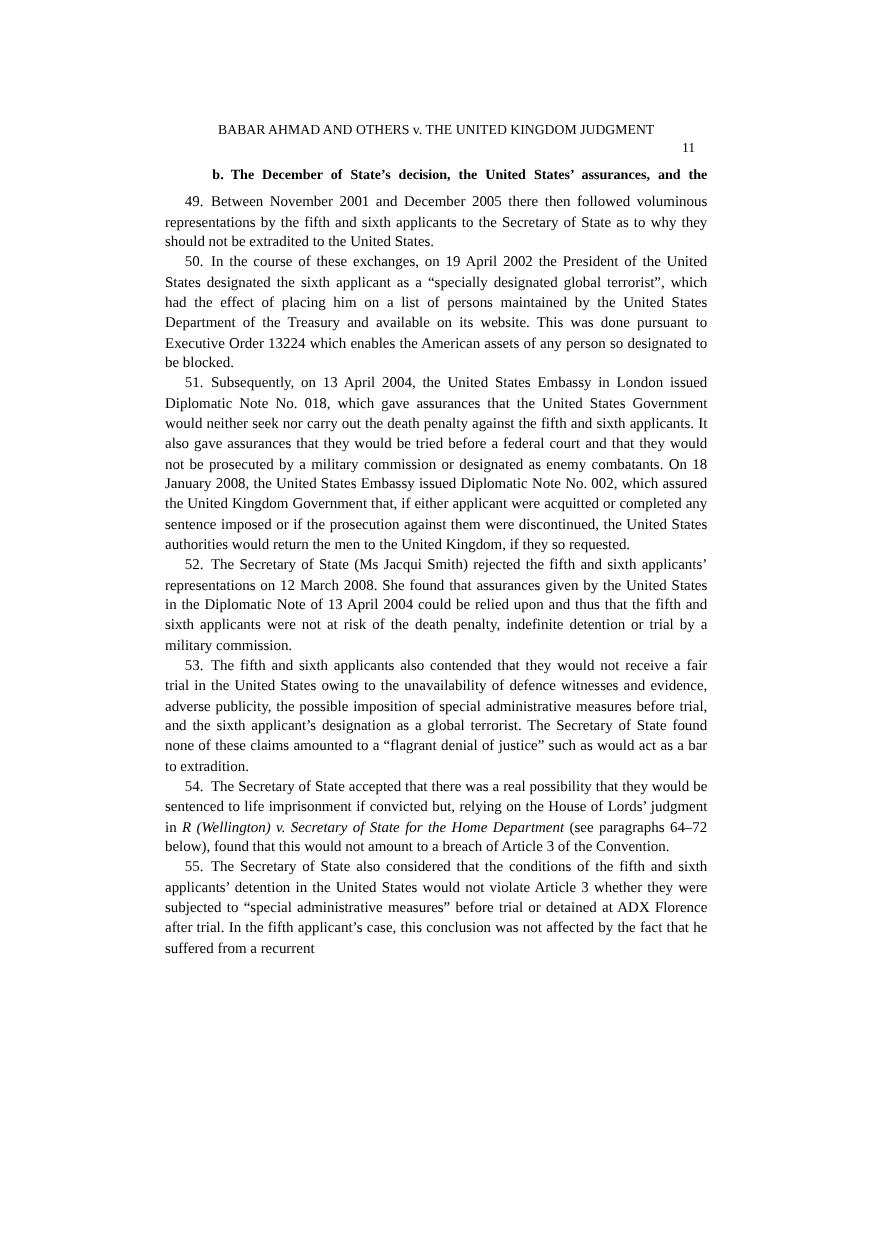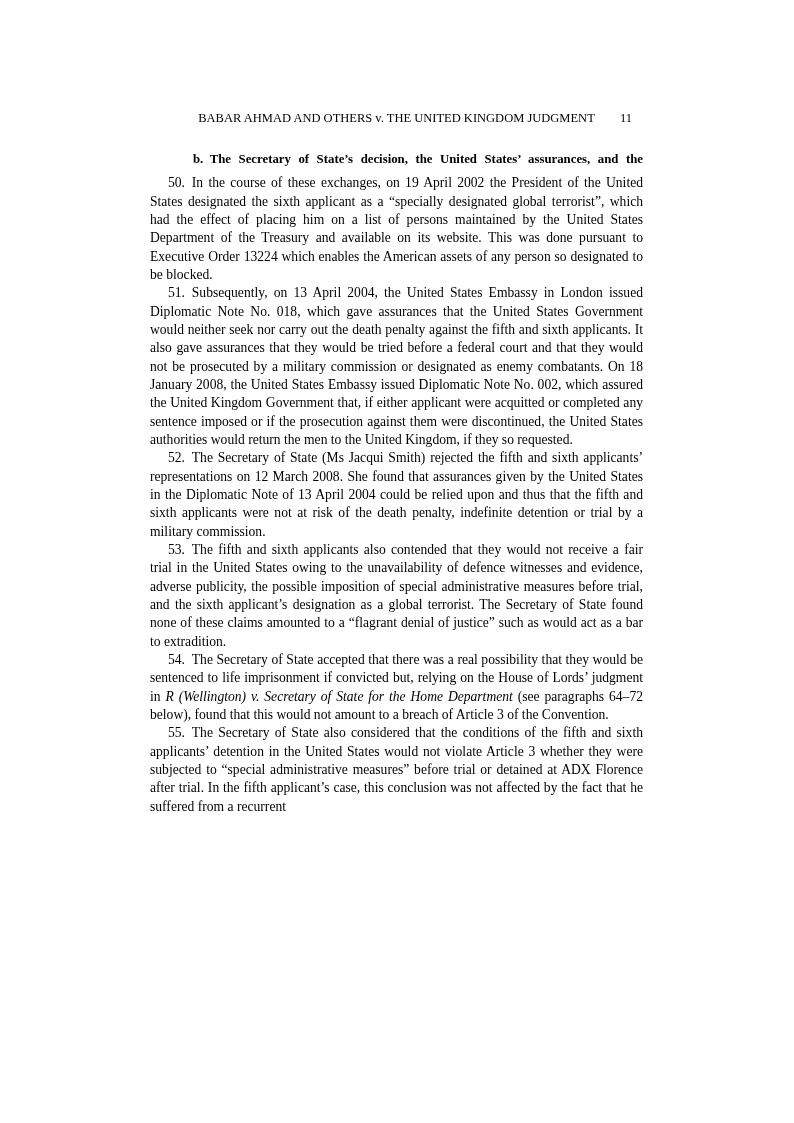--- a/index.html
+++ b/index.html
@@ -24,21 +24,21 @@
     font-size: 12.5px;
     line-height: 15px;
   }
   .header-title {
     text-align: center;
     white-space: nowrap;
   }
   .page-number {
     position: absolute;
     right: 11px;
-    top: 0;
+    top: 16px;
     text-align: right;
   }
   .content {
     position: absolute;
     left: 150px;
     top: 150px;
     width: 493px;
   }
   .section-heading {
     margin-left: 43px;
@@ -74,24 +74,25 @@
 
 <div class="page">
 
   <div class="running-header">
     <div class="header-title">BABAR AHMAD AND OTHERS v. THE UNITED KINGDOM JUDGMENT</div>
     <div class="page-number">11</div>
   </div>
 
   <div class="content">
     <div class="section-heading">
-      <div class="heading-line heading-line-1">b. The Secretary of State’s decision, the United States’ assurances, and the</div>
+      <div class="heading-line heading-line-1">b. The December of State’s decision, the United States’ assurances, and the</div>
     </div>
 
     <div class="paragraphs" id="paragraphs">
+        <p class="body-para"><span>49. Between November 2001 and December 2005 there then followed voluminous representations by the fifth and sixth applicants to the Secretary of State as to why they should not be extradited to the United States.</span></p>
         <p class="body-para"><span>50. In the course of these exchanges, on 19 April 2002 the President of the United States designated the sixth applicant as a “specially designated global terrorist”, which had the effect of placing him on a list of persons maintained by the United States Department of the Treasury and available on its website. This was done pursuant to Executive Order 13224 which enables the American assets of any person so designated to be blocked.</span></p>
         <p class="body-para"><span>51. Subsequently, on 13 April 2004, the United States Embassy in London issued Diplomatic Note No. 018, which gave assurances that the United States Government would neither seek nor carry out the death penalty against the fifth and sixth applicants. It also gave assurances that they would be tried before a federal court and that they would not be prosecuted by a military commission or designated as enemy combatants. On 18 January 2008, the United States Embassy issued Diplomatic Note No. 002, which assured the United Kingdom Government that, if either applicant were acquitted or completed any sentence imposed or if the prosecution against them were discontinued, the United States authorities would return the men to the United Kingdom, if they so requested.</span></p>
         <p class="body-para"><span>52. The Secretary of State (Ms Jacqui Smith) rejected the fifth and sixth applicants’ representations on 12 March 2008. She found that assurances given by the United States in the Diplomatic Note of 13 April 2004 could be relied upon and thus that the fifth and sixth applicants were not at risk of the death penalty, indefinite detention or trial by a military commission.</span></p>
         <p class="body-para"><span>53. The fifth and sixth applicants also contended that they would not receive a fair trial in the United States owing to the unavailability of defence witnesses and evidence, adverse publicity, the possible imposition of special administrative measures before trial, and the sixth applicant’s designation as a global terrorist. The Secretary of State found none of these claims amounted to a “flagrant denial of justice” such as would act as a bar to extradition.</span></p>
         <p class="body-para"><span>54. The Secretary of State accepted that there was a real possibility that they would be sentenced to life imprisonment if convicted but, relying on the House of Lords’ judgment in </span><i>R (Wellington) v. Secretary of State for the Home Department</i><span> (see paragraphs 64–72 below), found that this would not amount to a breach of Article 3 of the Convention.</span></p>
         <p class="body-para"><span>55. The Secretary of State also considered that the conditions of the fifth and sixth applicants’ detention in the United States would not violate Article 3 whether they were subjected to “special administrative measures” before trial or detained at ADX Florence after trial. In the fifth applicant’s case, this conclusion was not affected by the fact that he suffered from a recurrent</span></p>
       </div>
   </div>
 
 </div>

